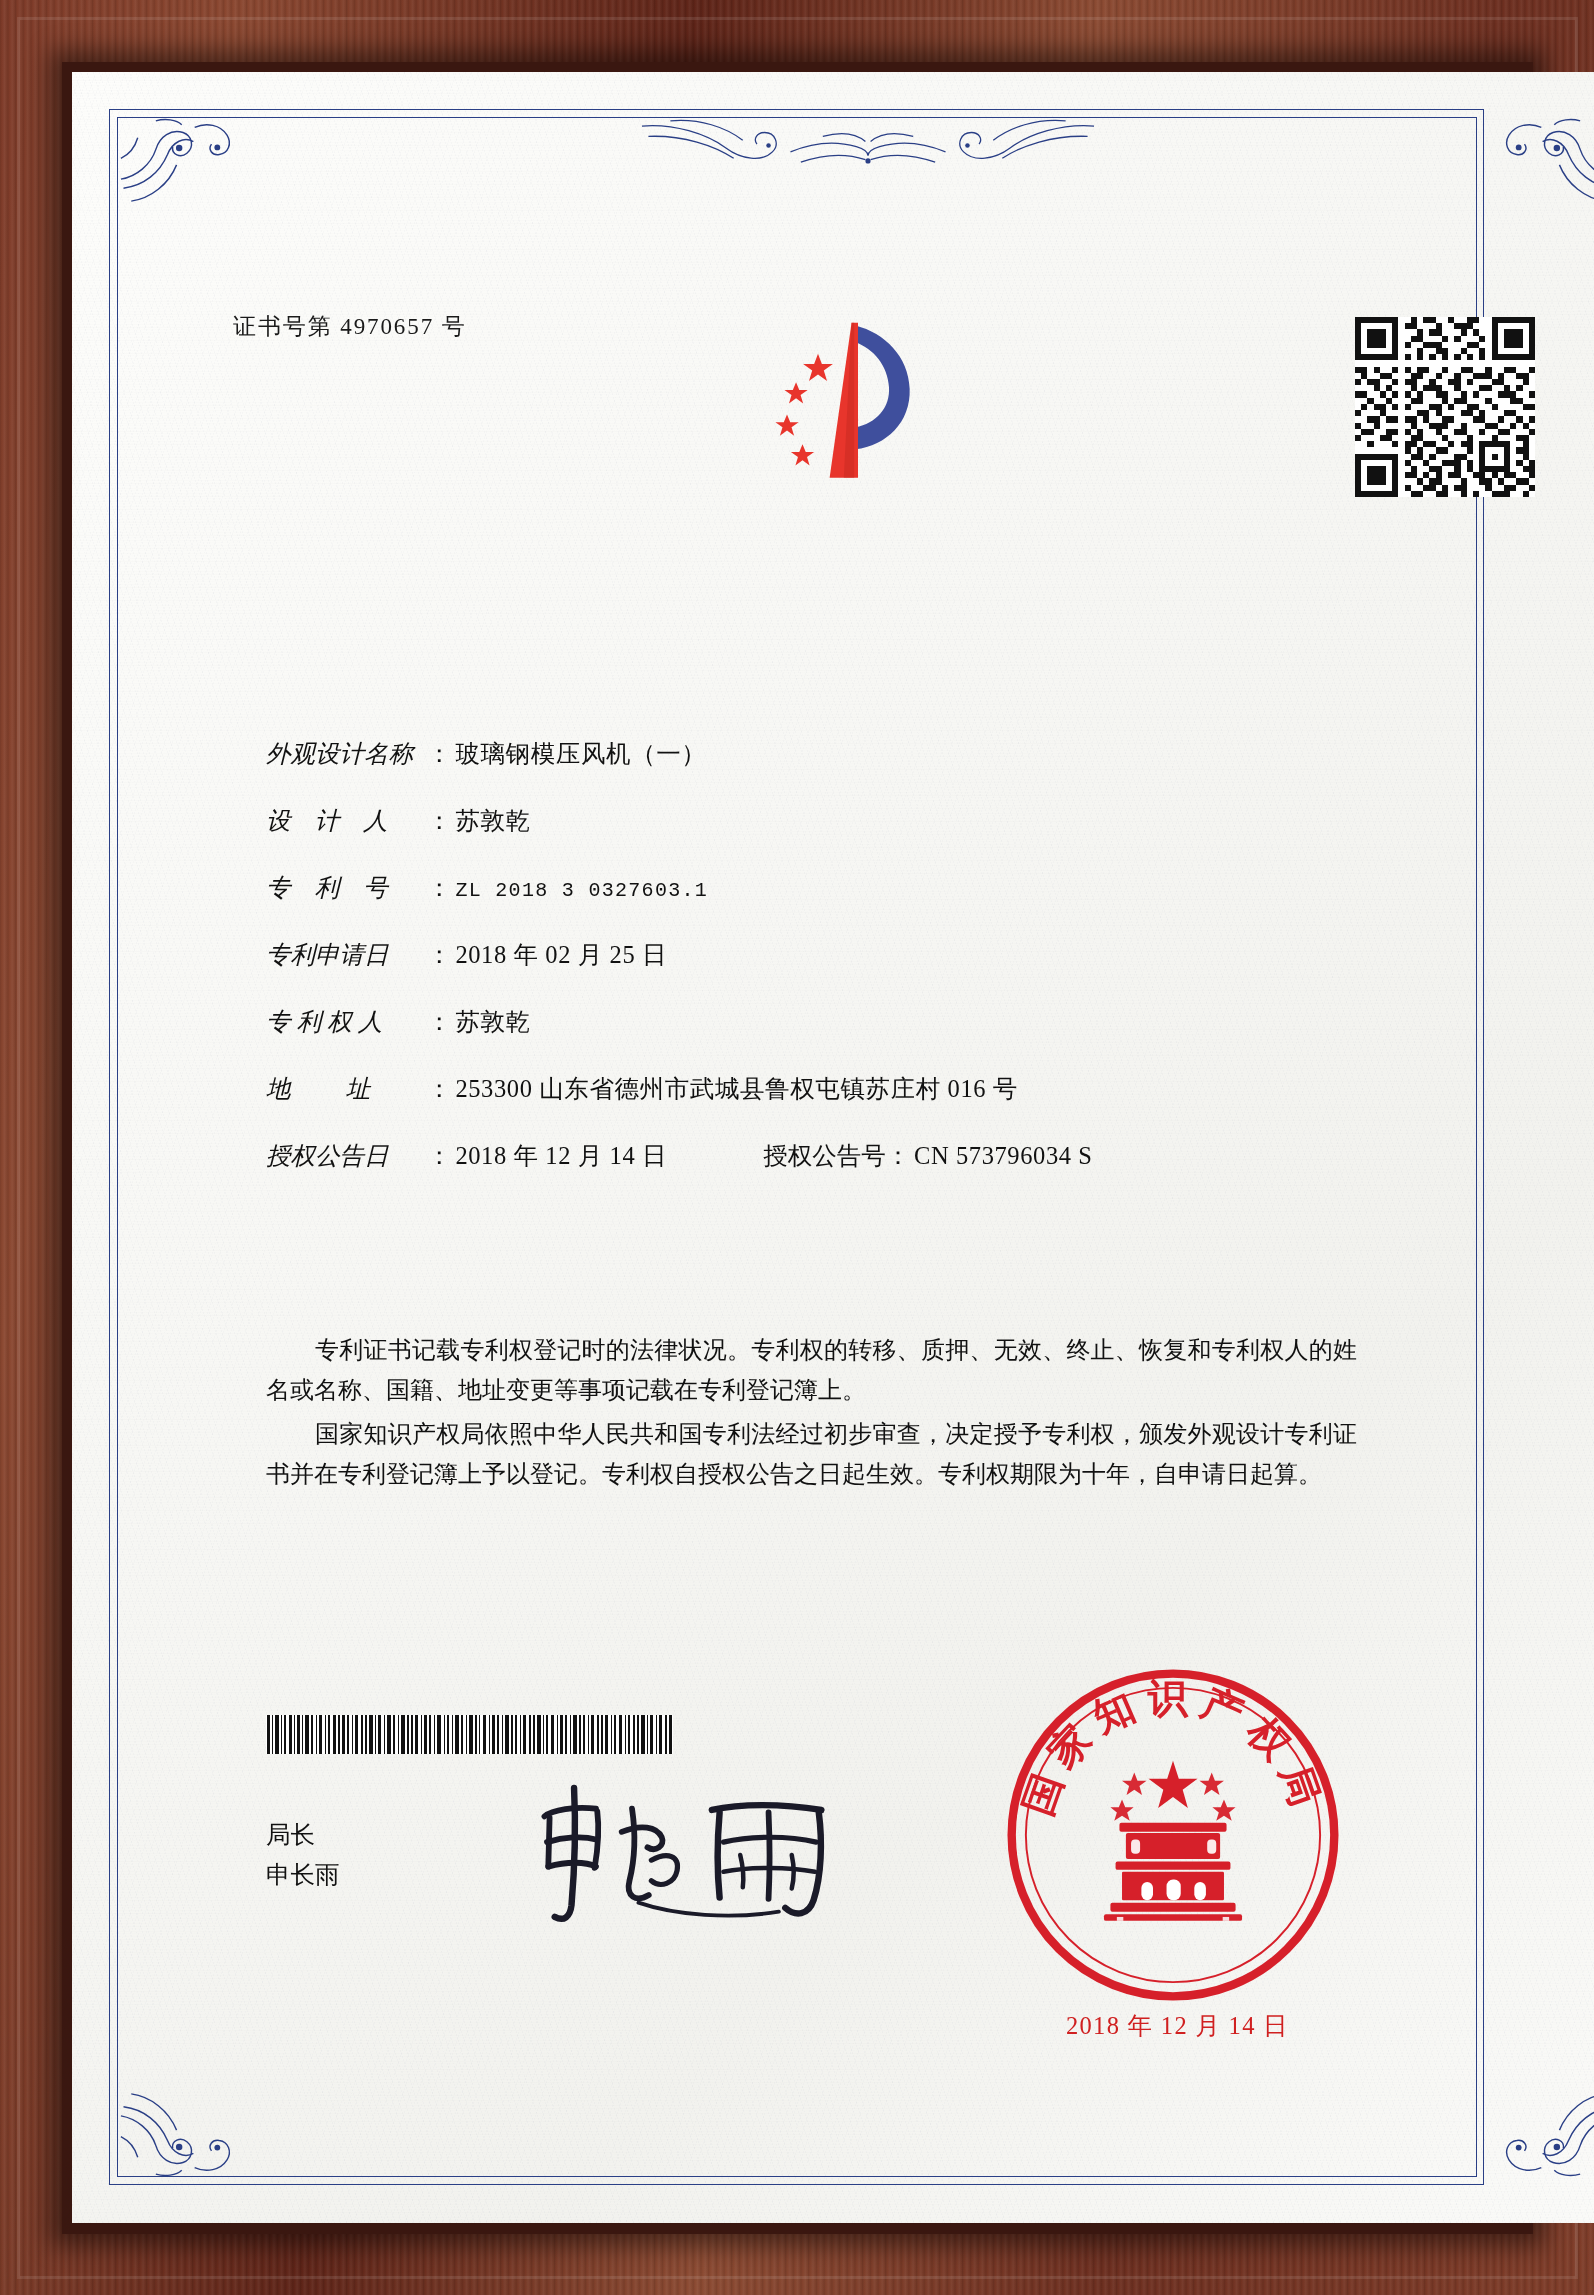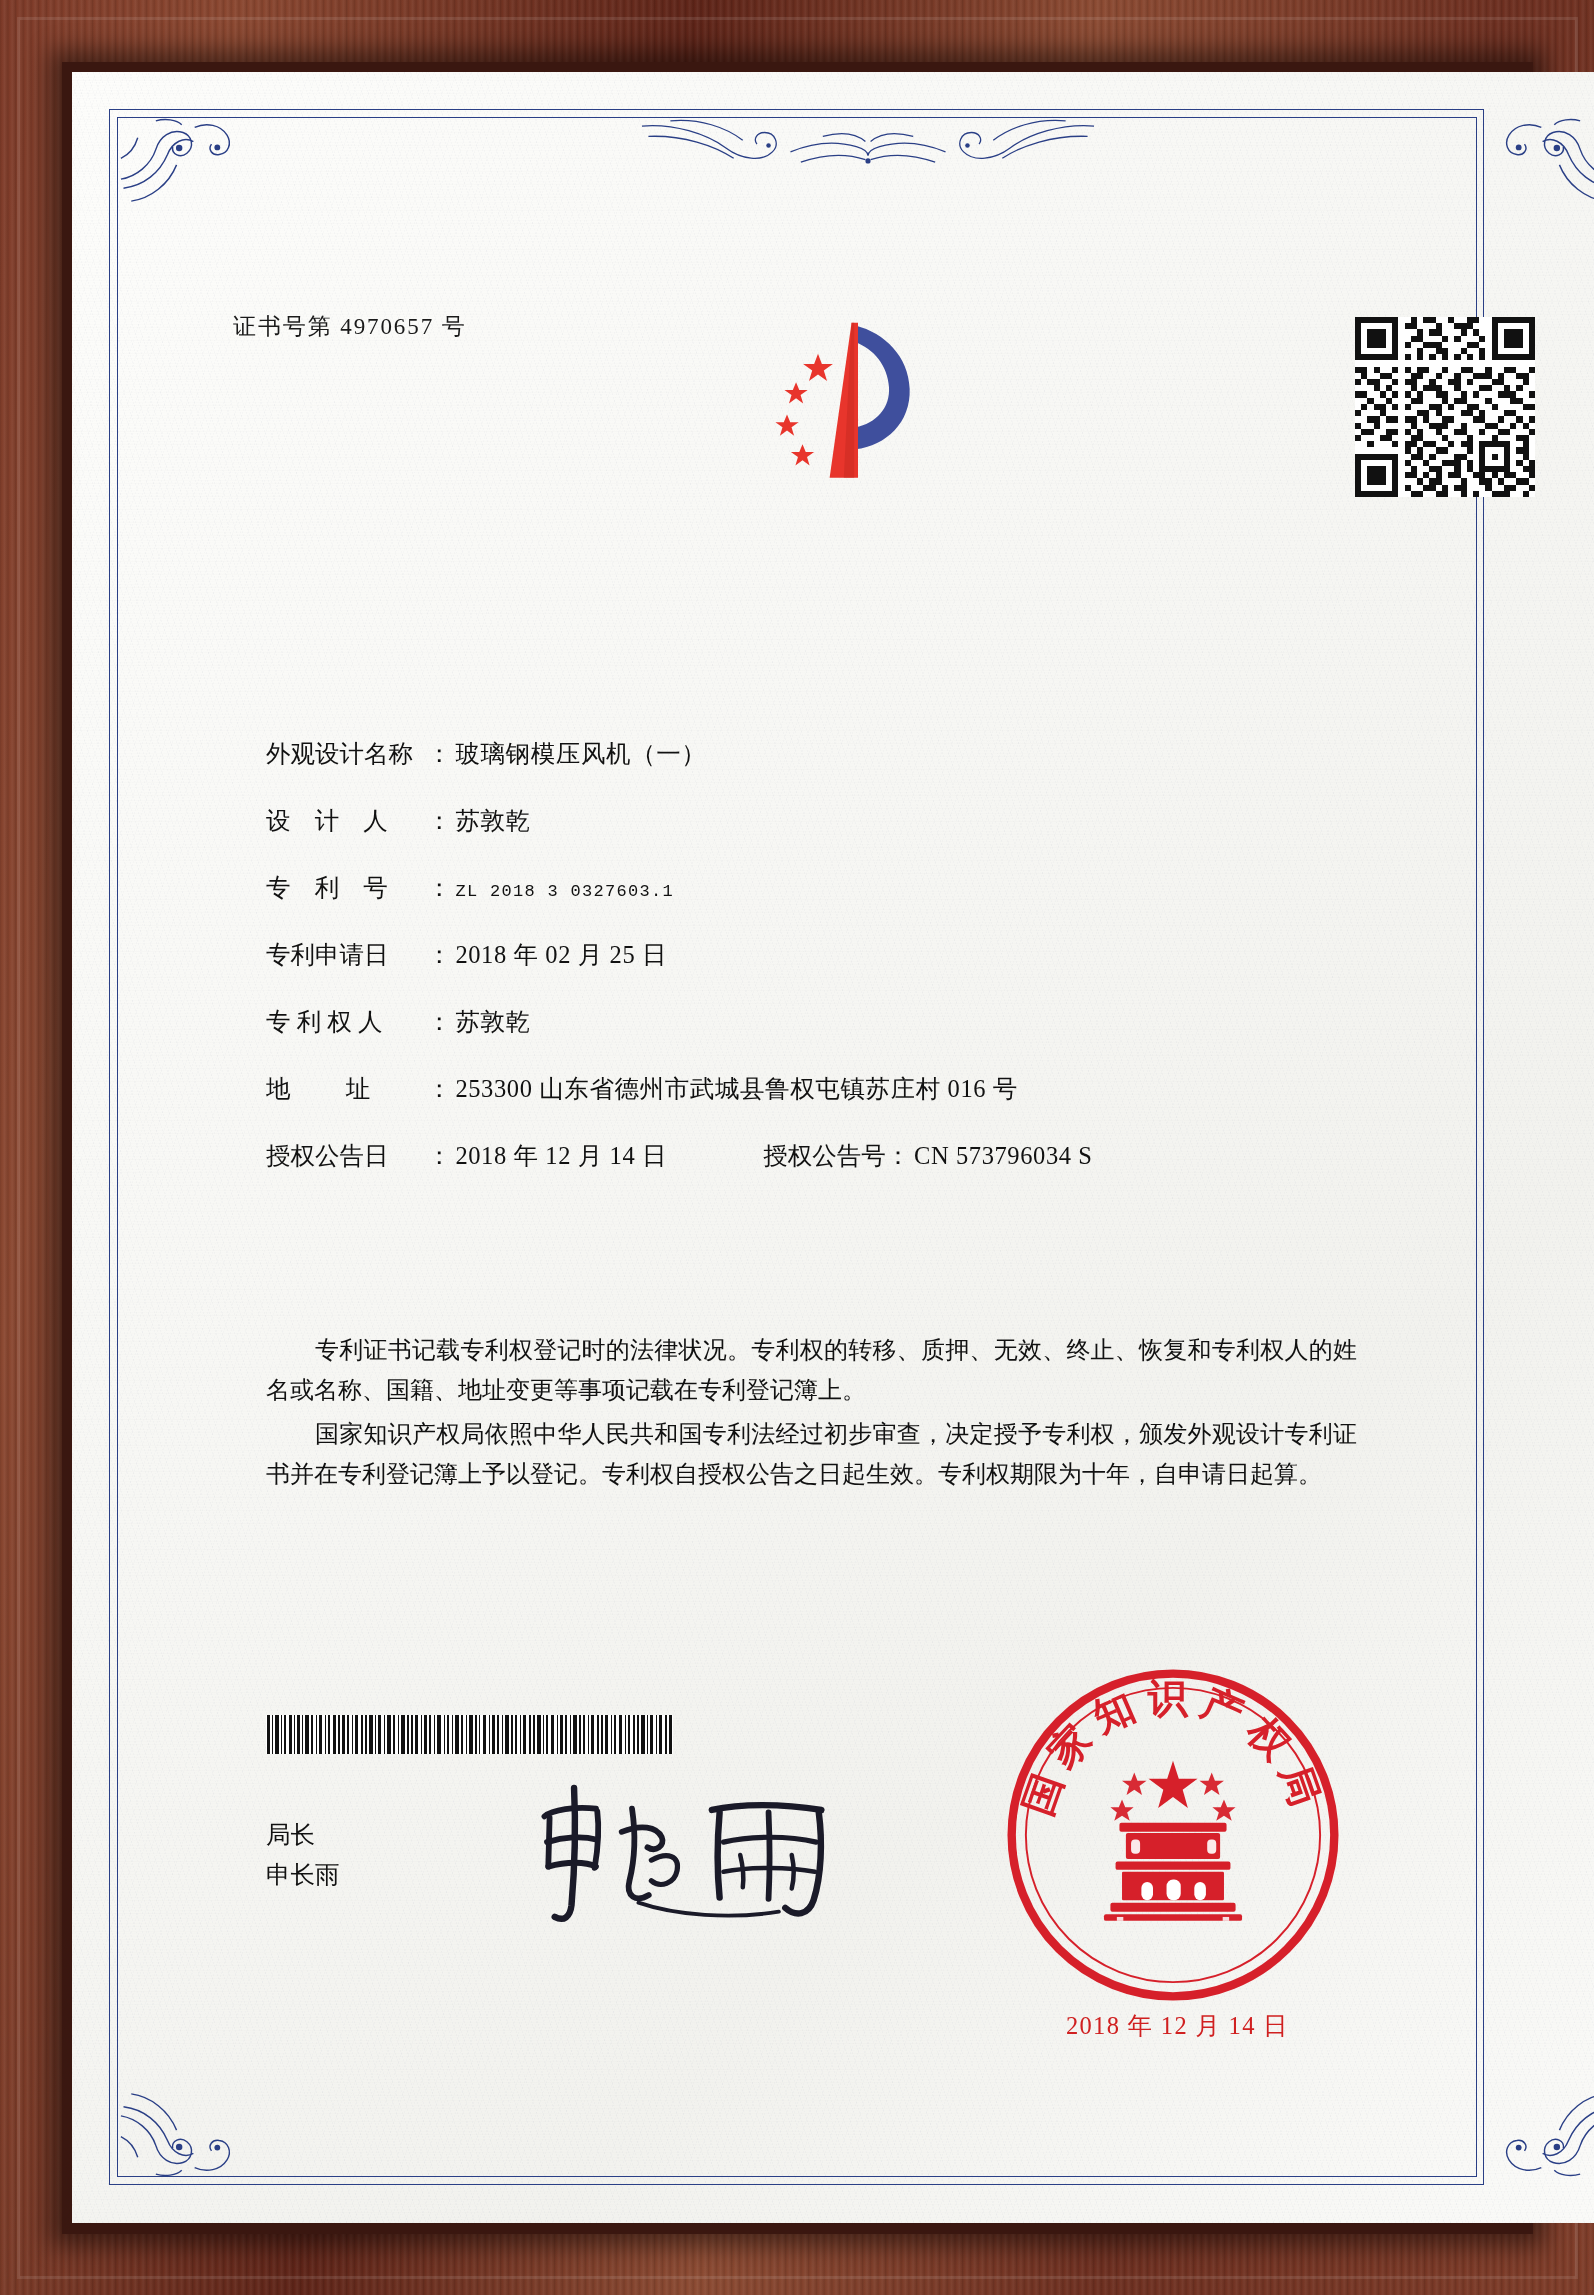--- a/index.html
+++ b/index.html
@@ -130,26 +130,27 @@
     align-items: baseline;
     margin-bottom: 34px;
     font-size: 24.5px;
     color: #111;
     white-space: nowrap;
   }
   .field-label {
     display: inline-block;
     width: 161px;
     letter-spacing: 0px;
+    font-style: italic;
   }
   .field-label.spaced { letter-spacing: 9px; }
   .field-label.spaced2 { letter-spacing: 24.5px; }
   .field-colon { margin-right: 3.9px; }
   .field-value { letter-spacing: 0.6px; }
-  .field-value.mono { font-family: "Liberation Mono", monospace; font-size: 17px; letter-spacing: 1.3px; }
+  .field-value.mono { font-family: "Liberation Mono", monospace; font-size: 20px; letter-spacing: 1.3px; }
   .second-label { margin-left: 96px; display:inline-block; }
 
   
   .paragraphs {
     position: absolute;
     left: 194px; top: 1258px;
     width: 1091px;
     font-size: 24px;
     line-height: 40px;
     color: #111;

